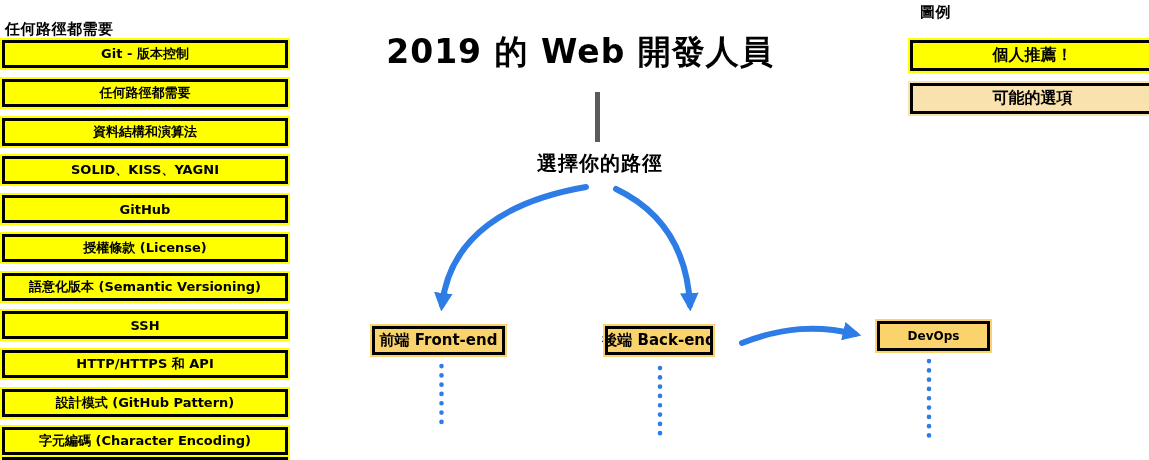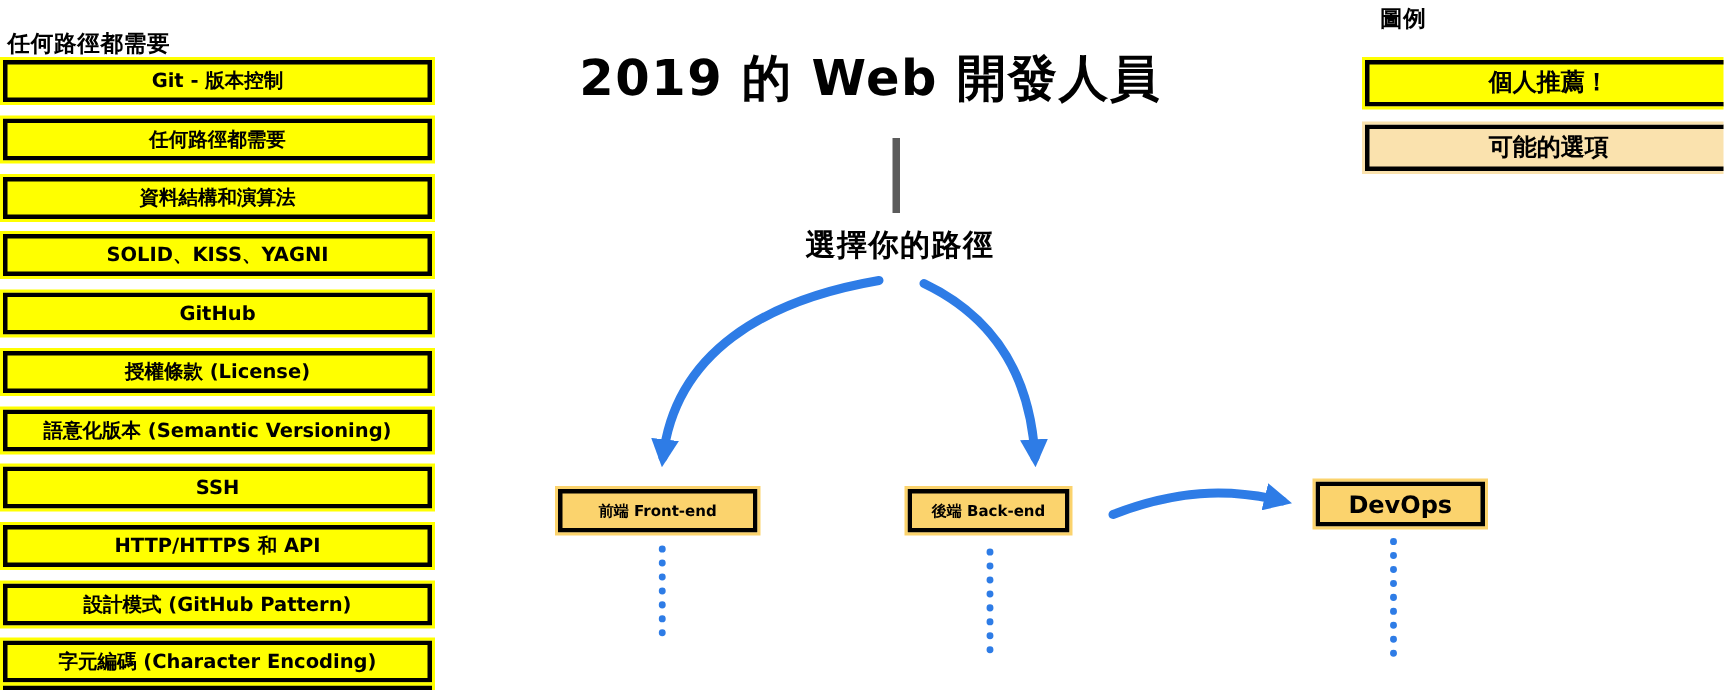--- a/index.html
+++ b/index.html
@@ -35,25 +35,25 @@
     position:absolute;left:380px;top:30px;width:400px;text-align:center;
     font-size:33px;font-weight:bold;letter-spacing:1px;white-space:nowrap;
   }
   .choose{
     position:absolute;left:450px;top:150px;width:300px;text-align:center;
     font-size:20px;font-weight:bold;letter-spacing:1px;white-space:nowrap;
   }
   .pbox{
     position:absolute;background:var(--orange);border:3px solid var(--ink);outline:2px solid var(--orange);
     display:flex;align-items:center;justify-content:center;
-    font-weight:bold;font-size:10px;white-space:nowrap;
+    font-weight:bold;font-size:15px;white-space:nowrap;
   }
   .pbox.frontend{left:372px;top:326px;width:133px;height:29px;}
   .pbox.backend{left:605px;top:326px;width:108px;height:29px;}
-  .pbox.devops{left:877px;top:321px;width:113px;height:30px;font-size:16px;}
+  .pbox.devops{left:877px;top:321px;width:113px;height:30px;font-size:12px;}
 
   
   .lbox{
     position:absolute;left:910px;width:245px;height:31px;
     border:3px solid var(--ink);
     display:flex;align-items:center;justify-content:center;
     font-weight:bold;font-size:16px;white-space:nowrap;
   }
   .lbox.recommended{top:40px;background:var(--yellow);outline:2px solid var(--yellow);}
   .lbox.possible{top:83px;background:var(--cream);outline:2px solid var(--cream);}

